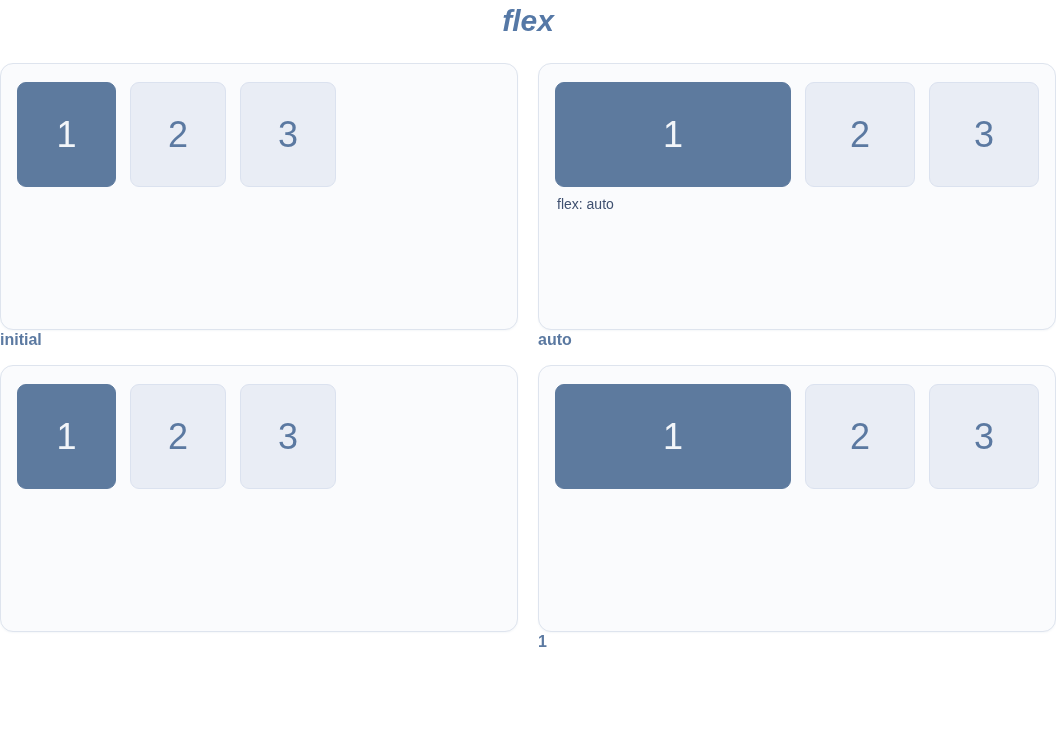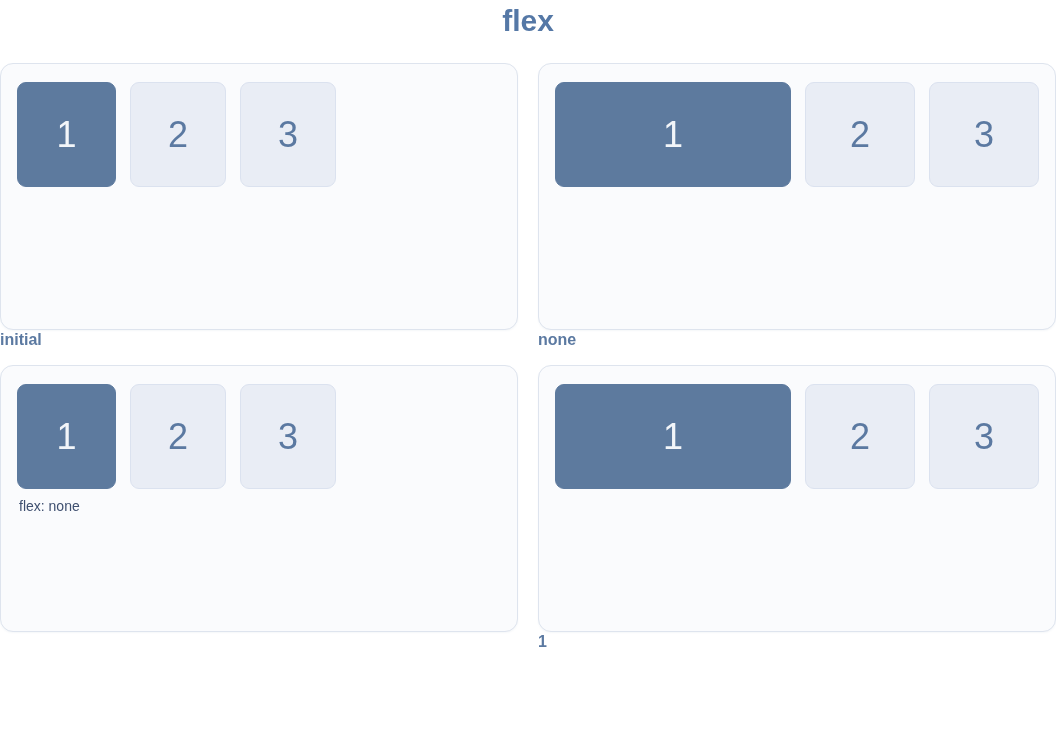--- a/index.html
+++ b/index.html
@@ -13,20 +13,21 @@
   .page { width: 1056px; height: 733px; }
 
   .page-title {
     text-align: center;
     font-size: 30px;
     font-weight: 700;
     color: #5578a6;
     padding-top: 4px;
     height: 38px;
     line-height: 34px;
+    font-style: italic;
   }
 
   .demo-grid {
     display: grid;
     grid-template-columns: 1fr 1fr;
     column-gap: 20px;
     margin-top: 25px;
   }
 
   .demo-cell { display: flex; flex-direction: column; }
@@ -109,32 +110,32 @@
       <div class="panel-caption">initial</div>
     </div>
 
     <div class="demo-cell">
       <div class="demo-card grow">
         <div class="box-row">
           <div class="flex-box first">1</div>
           <div class="flex-box rest">2</div>
           <div class="flex-box rest">3</div>
         </div>
+        <div class="flex-value-label">flex: auto</div>
       </div>
-      <div class="panel-caption">none</div>
+      <div class="panel-caption">auto</div>
     </div>
 
     <div class="demo-cell">
       <div class="demo-card static">
         <div class="box-row">
           <div class="flex-box first">1</div>
           <div class="flex-box rest">2</div>
           <div class="flex-box rest">3</div>
         </div>
-        <div class="flex-value-label">flex: none</div>
       </div>
     </div>
 
     <div class="demo-cell">
       <div class="demo-card grow">
         <div class="box-row">
           <div class="flex-box first">1</div>
           <div class="flex-box rest">2</div>
           <div class="flex-box rest">3</div>
         </div>

